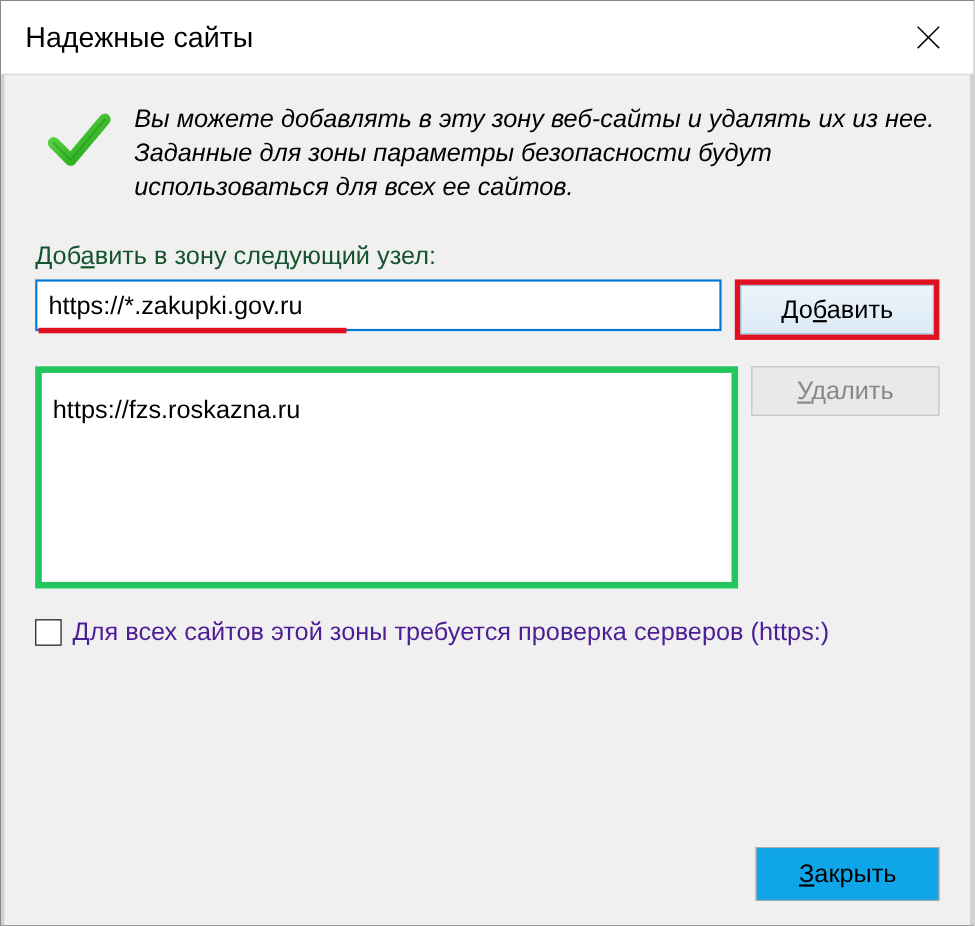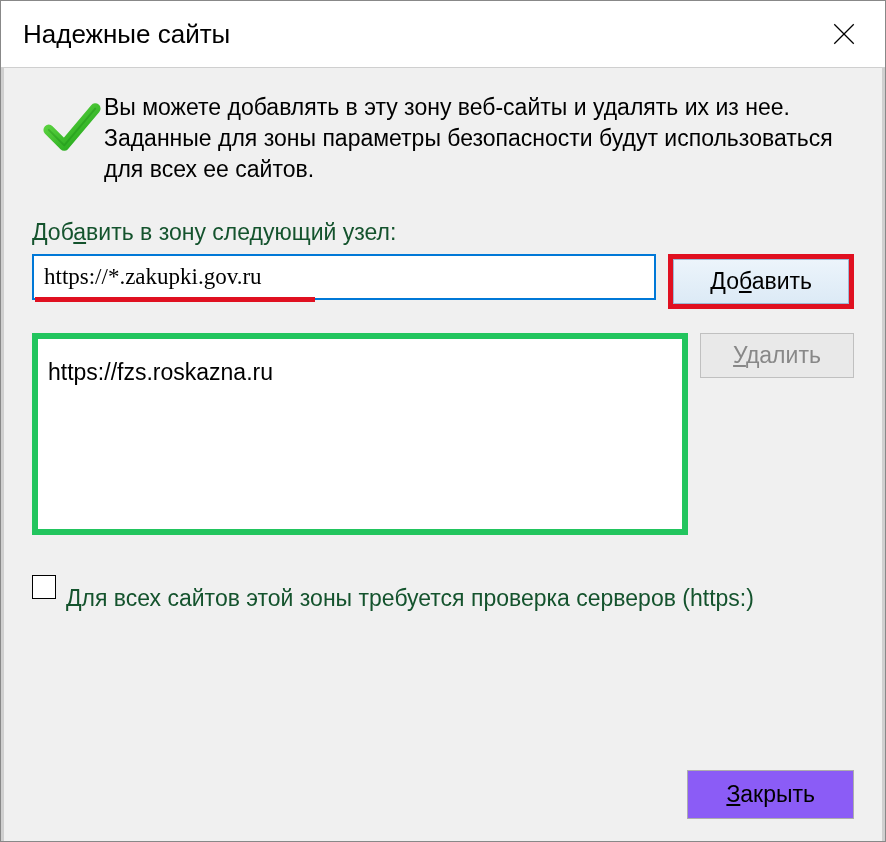--- a/index.html
+++ b/index.html
@@ -53,22 +53,24 @@
       flex: 1;
       background: #f0f0f0;
       padding: 24px 28px 22px 28px;
       display: flex;
       flex-direction: column;
       border-left: 3px solid #cfcfcf;
       border-right: 3px solid #cfcfcf;
     }
     .intro {
       display: flex;
+      gap: 18px;
       margin-bottom: 34px;
       padding-left: 8px;
+      font-style: italic;
     }
     .check-icon {
       flex: 0 0 auto;
       width: 64px;
       height: 64px;
       display: flex;
       align-items: center;
       justify-content: center;
       margin-top: 4px;
     }
@@ -92,21 +94,21 @@
       align-items: flex-start;
       margin-bottom: 24px;
     }
     .input-wrapper {
       flex: 1;
       position: relative;
     }
     .text-input {
       width: 100%;
       font-size: 23px;
-      font-family: Liberation Serif, serif;
+      font-family: Liberation Sans, sans-serif;
       padding: 8px 10px;
       border: 2px solid #0078d7;
       background: #fff;
       color: #000;
       outline: none;
     }
     .underline-red {
       position: absolute;
       left: 3px;
       bottom: -2px;
@@ -147,52 +149,51 @@
       flex: 1;
       height: 202px;
       background: #fff;
       border: 6px solid #22c55e;
       padding: 20px 10px;
       font-size: 23px;
       color: #000;
       overflow-y: auto;
     }
     .delete-btn-wrap {
-      width: 154px;
+      width: 171px;
     }
     .btn-delete {
       width: 100%;
     }
     .checkbox-row {
       display: flex;
       align-items: center;
       gap: 10px;
       margin-bottom: 60px;
     }
     .checkbox {
       width: 24px;
       height: 24px;
       border: 1.5px solid #000;
       background: #fff;
       flex: 0 0 auto;
     }
     .checkbox-label {
       font-size: 23px;
-      color: #14532d;
-      margin-top: 24px;
+      color: #4c1d95;
     }
     .footer {
       display: flex;
       justify-content: flex-end;
       margin-top: auto;
       padding-top: 10px;
     }
     .btn-close {
       padding: 10px 38px;
-      background: #8b5cf6;
+      background: #0ea5e9;
       border: 1px solid #adadad;
     }
     .underline {
       text-decoration: underline;
     }
   </style>
 </head>
 <body>
 
 <div class="dialog">

